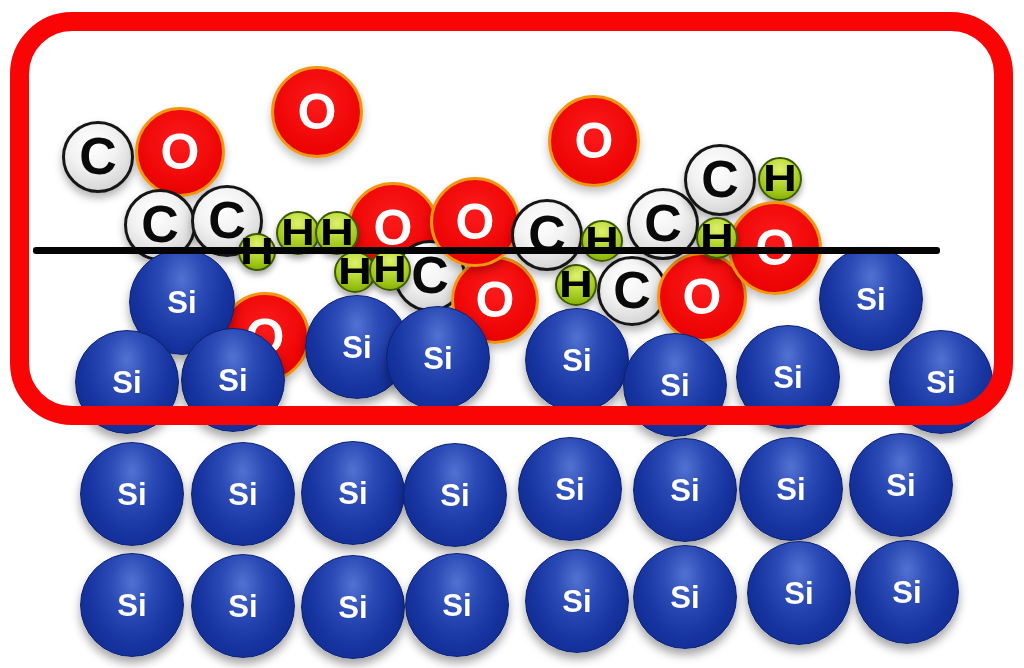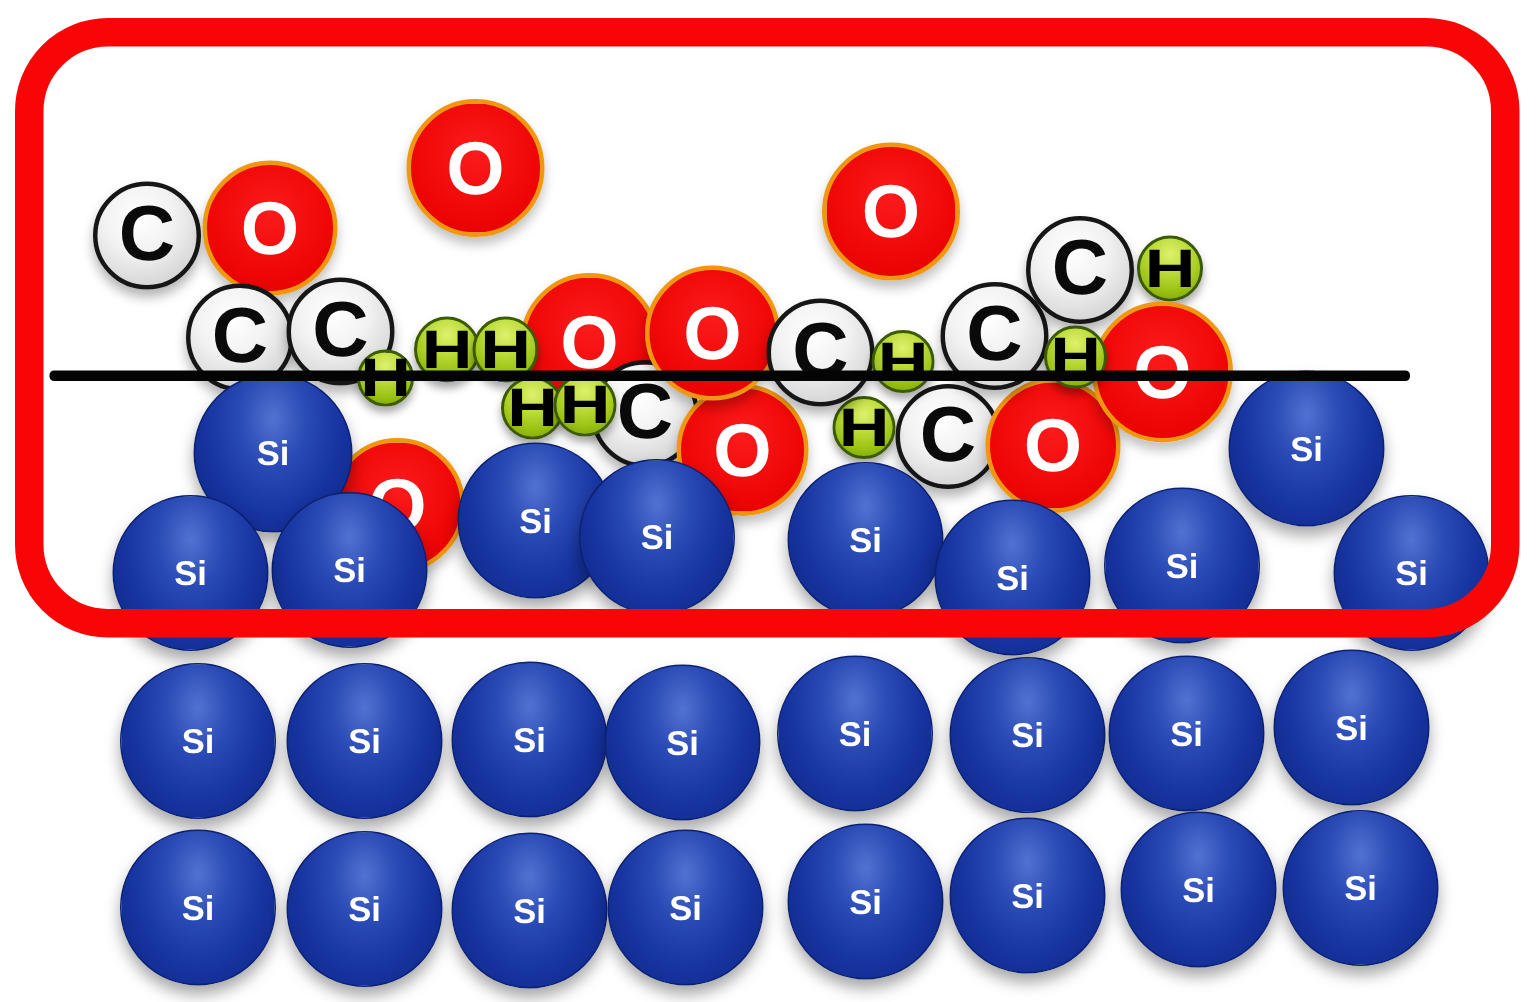--- a/index.html
+++ b/index.html
@@ -21,21 +21,21 @@
     font-weight: bold;
     line-height: 1;
     user-select: none;
   }
   .atom-label { display: block; }
   .atom-Si {
     background: radial-gradient(ellipse at 50% 28%, #5272d2 0%, #2a4ab5 30%, #16339f 62%, #0d2787 100%);
     box-shadow: 0 6px 10px rgba(0,0,0,0.35);
     border: 1px solid #0b2070;
     color: #ffffff;
-    font-size: 23px;
+    font-size: 31px;
   }
   .atom-O {
     background: radial-gradient(circle at 50% 38%, #fb1b1b 0%, #ee0505 65%, #de0000 100%);
     border: 3px solid #f0970f;
     box-shadow: 0 5px 8px rgba(0,0,0,0.25);
     color: #ffffff;
     font-size: 50px;
   }
   .atom-C {
     background: radial-gradient(circle at 42% 32%, #ffffff 0%, #f2f2f2 40%, #d6d6d6 78%, #c2c2c2 100%);

